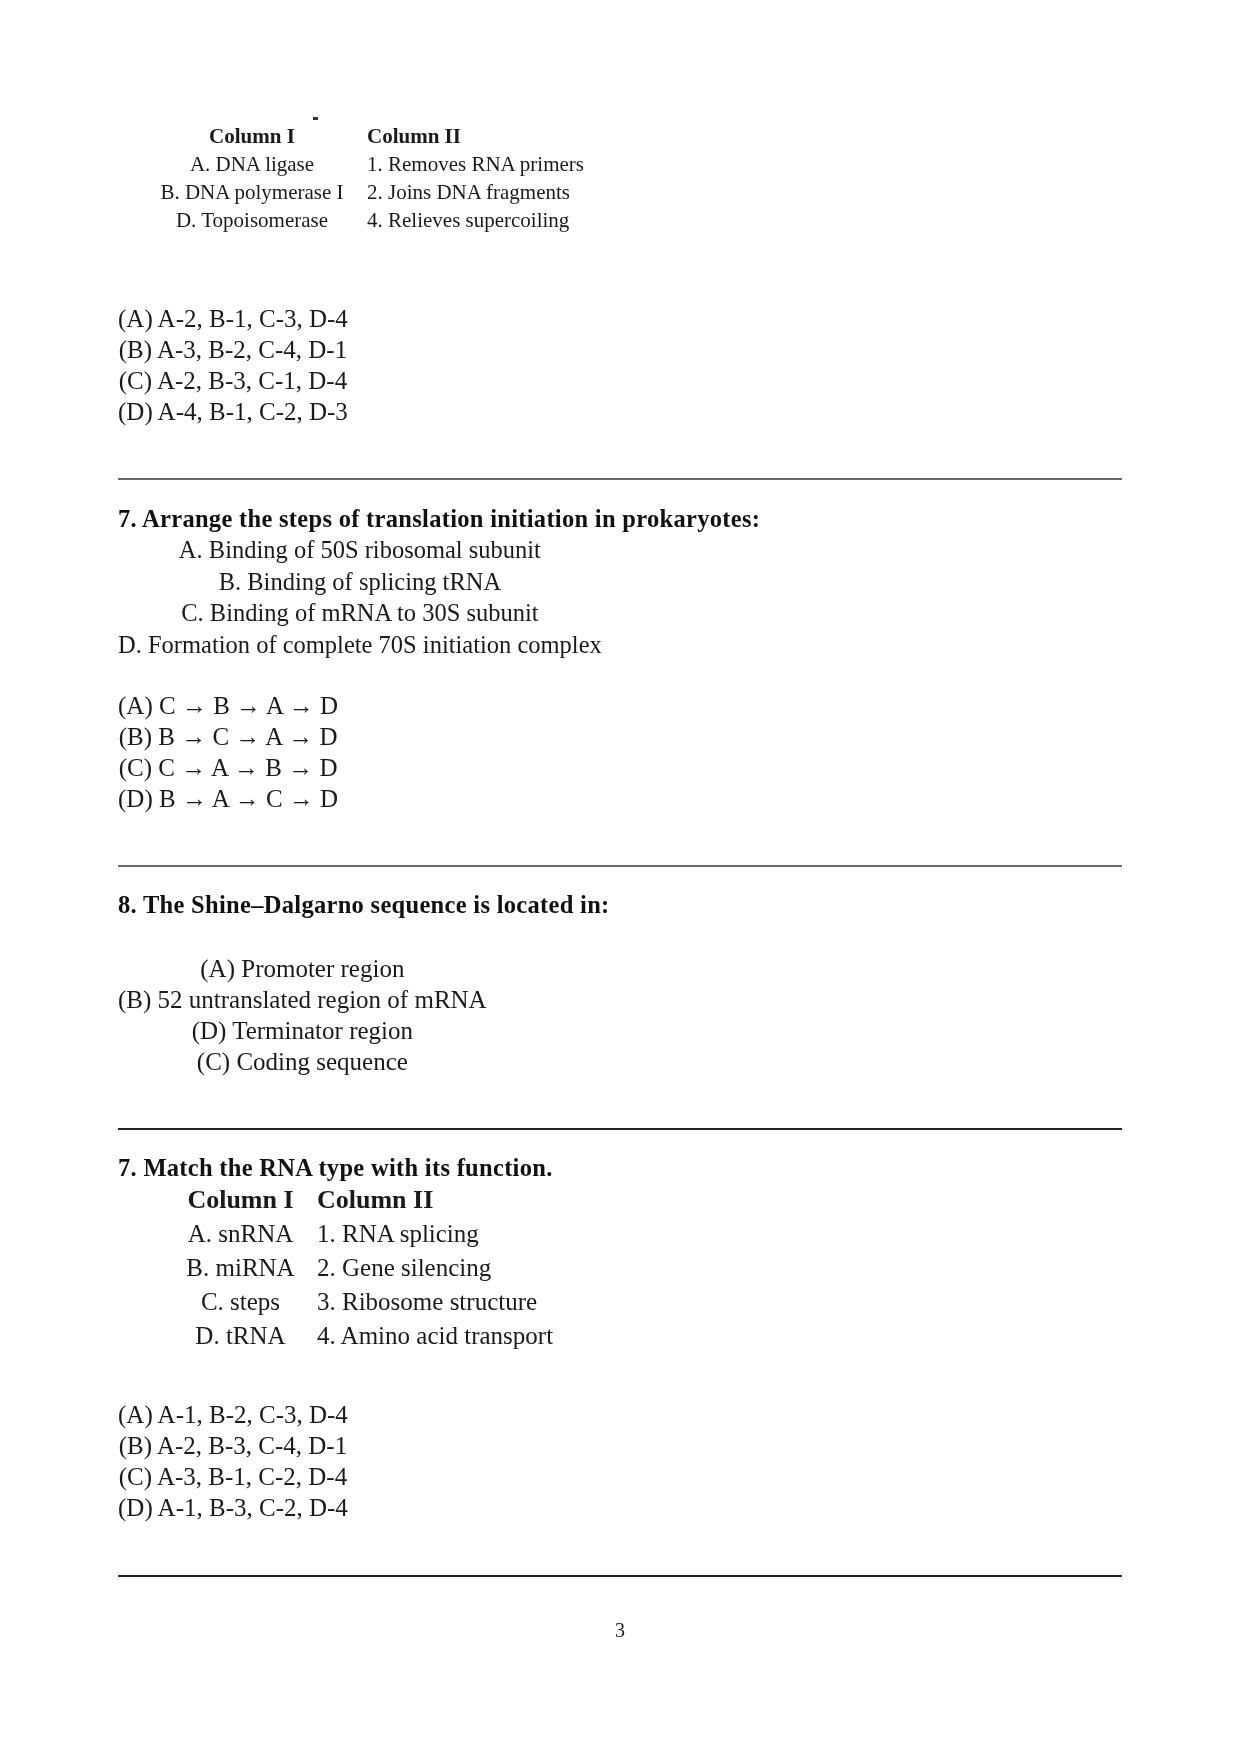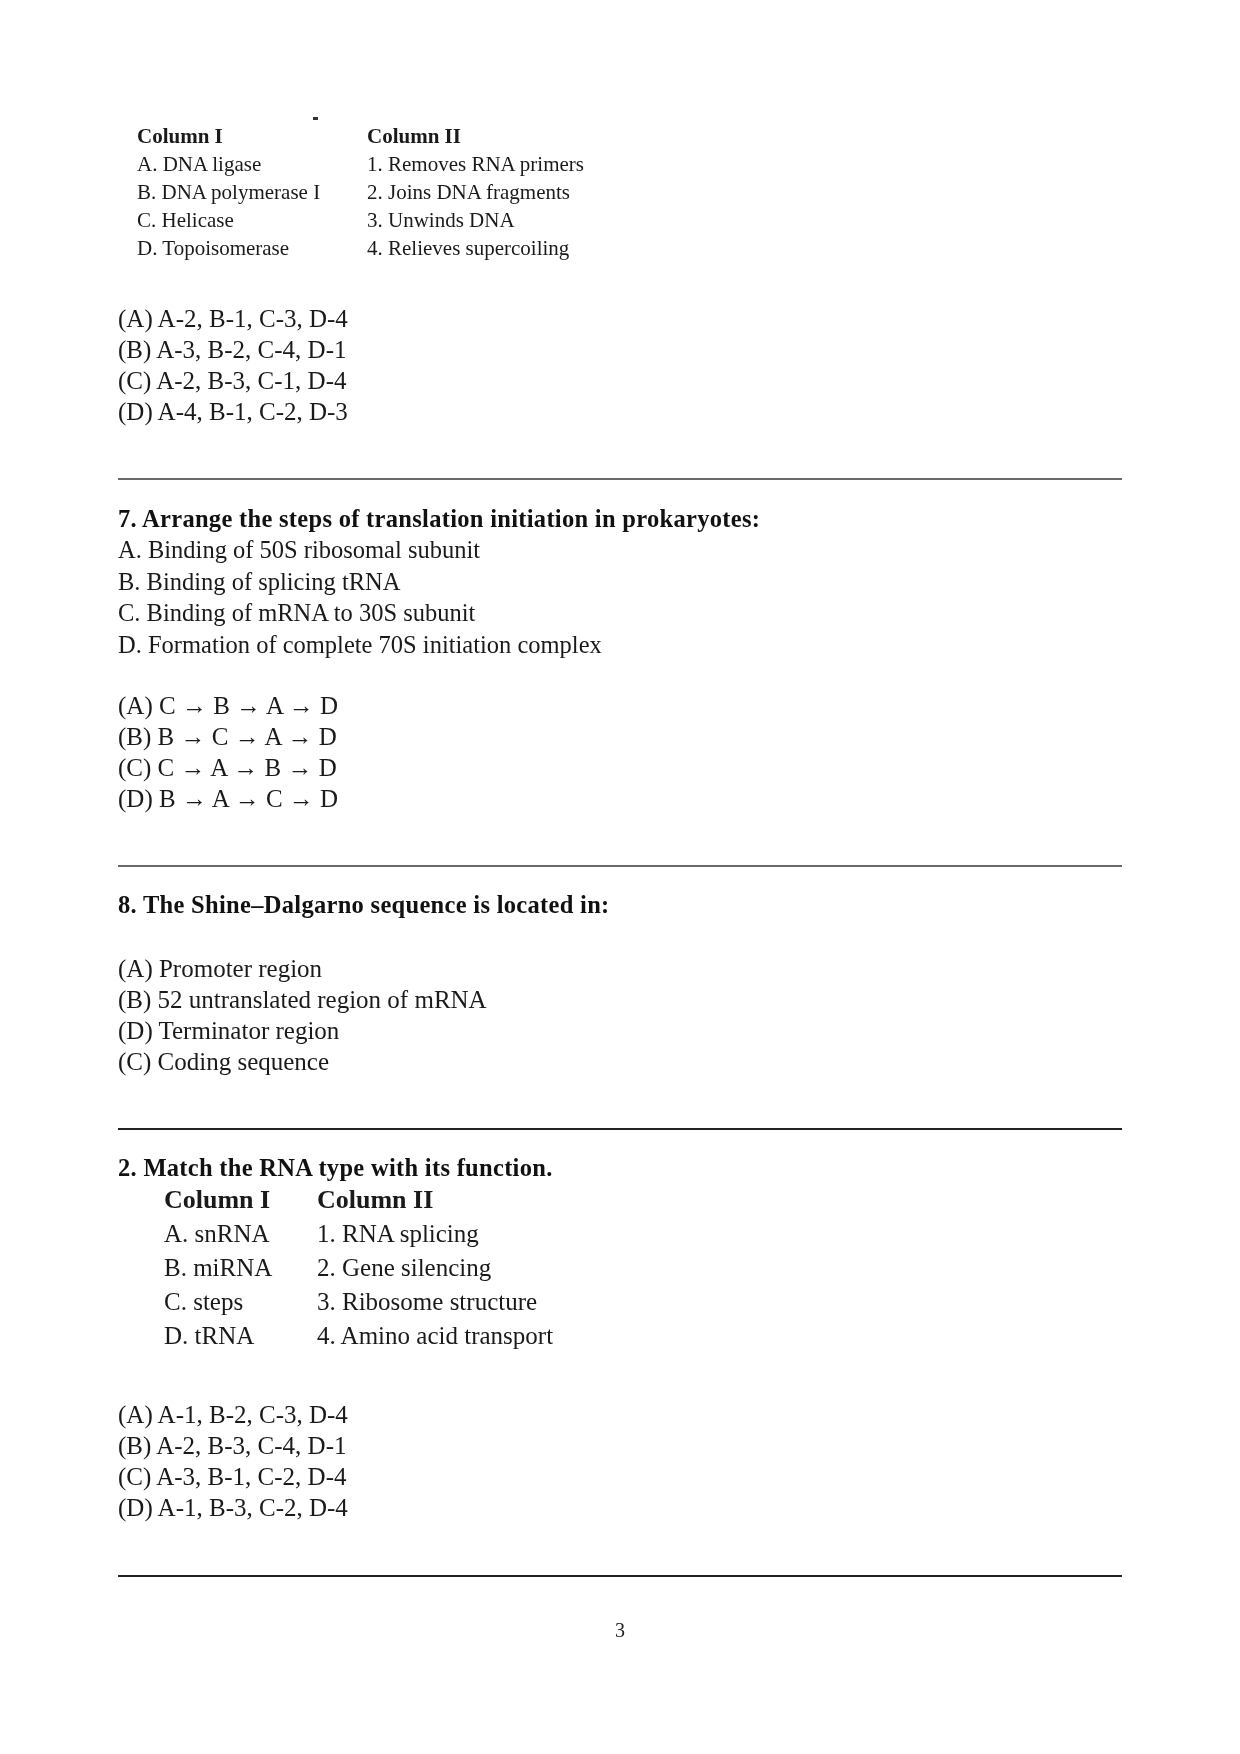--- a/index.html
+++ b/index.html
@@ -14,21 +14,21 @@
       overflow: hidden;
       font-family: "DejaVu Serif", "Liberation Serif", serif;
       color: #111111;
     }
     .page {
       position: absolute;
       left: 0; top: 0;
       width: 1240px;
       height: 1754px;
     }
-    .abs { position: absolute; white-space: nowrap; }
+    .abs { position: absolute; white-space: nowrap; text-align: center; }
 
     
     .q6-table { left: 137px; top: 122px; font-family: "Liberation Serif", serif; font-size: 21px; line-height: 28px; color: #1a1a1a; }
     .q6-table .row { display: flex; height: 28px; }
     .q6-table .c1 { width: 230px; }
     .q6-table .hdr { font-weight: bold; }
 
     .artifact {
       left: 313px; top: 117px; width: 5px; height: 3px; background: #333;
     }
@@ -95,24 +95,20 @@
     </div>
     <div class="row">
       <span class="c1">A. DNA ligase</span>
       <span>1. Removes RNA primers</span>
     </div>
     <div class="row">
       <span class="c1">B. DNA polymerase I</span>
       <span>2. Joins DNA fragments</span>
     </div>
     <div class="row">
-      <span class="c1">C. Helicase</span>
-      <span>3. Unwinds DNA</span>
-    </div>
-    <div class="row">
       <span class="c1">D. Topoisomerase</span>
       <span>4. Relieves supercoiling</span>
     </div>
   </div>
 
   <div class="abs options q6-options">
     <div class="opt">(A) A-2, B-1, C-3, D-4</div>
     <div class="opt">(B) A-3, B-2, C-4, D-1</div>
     <div class="opt">(C) A-2, B-3, C-1, D-4</div>
     <div class="opt">(D) A-4, B-1, C-2, D-3</div>
@@ -139,21 +135,21 @@
   <div class="abs qtitle q8-title">8. The Shine–Dalgarno sequence is located in:</div>
   <div class="abs options q8-options">
     <div class="opt">(A) Promoter region</div>
     <div class="opt">(B) 52 untranslated region of mRNA</div>
     <div class="opt">(D) Terminator region</div>
     <div class="opt">(C) Coding sequence</div>
   </div>
 
   <div class="abs divider dark div3"></div>
 
-  <div class="abs qtitle q9-title">2. Match the RNA type with its function.</div>
+  <div class="abs qtitle q9-title">7. Match the RNA type with its function.</div>
   <div class="abs q9-table">
     <div class="row">
       <span class="c1 hdr">Column I</span>
       <span class="hdr">Column II</span>
     </div>
     <div class="row">
       <span class="c1">A. snRNA</span>
       <span>1. RNA splicing</span>
     </div>
     <div class="row">

